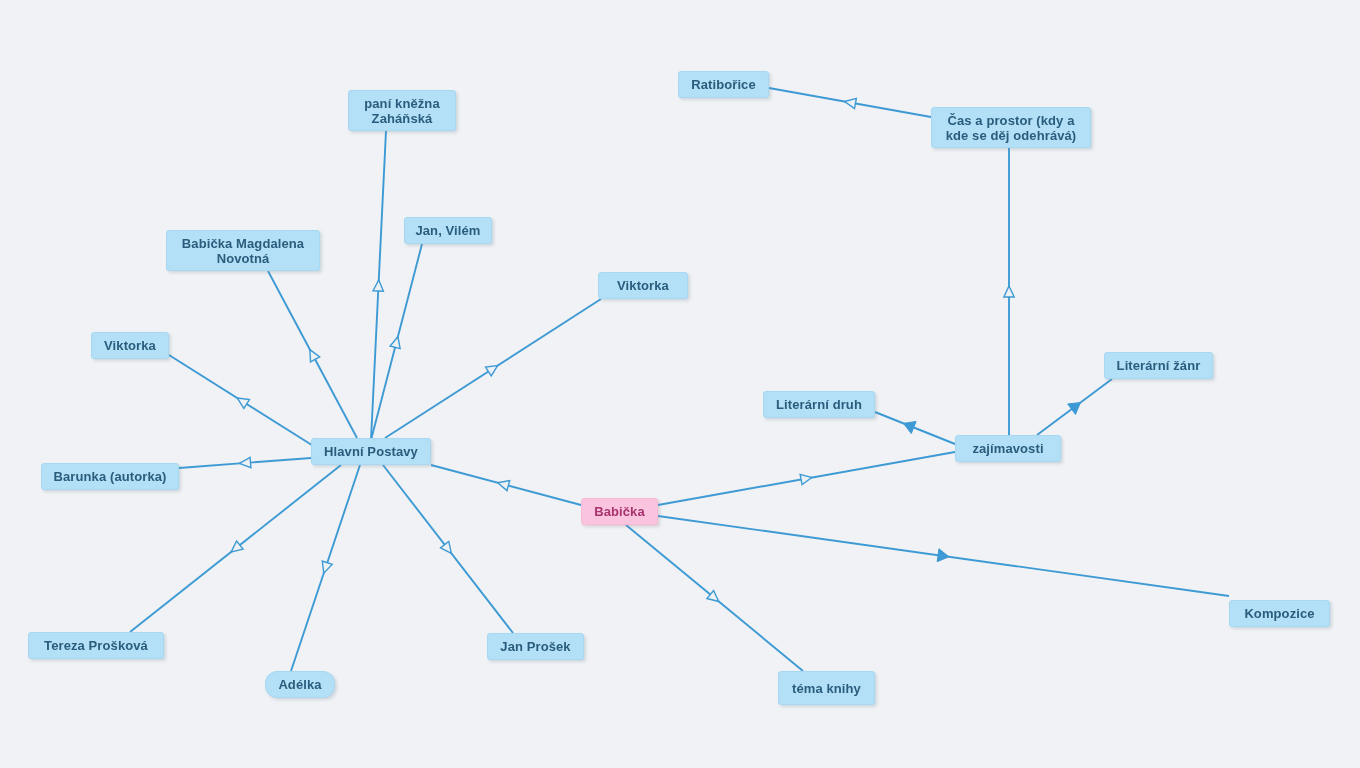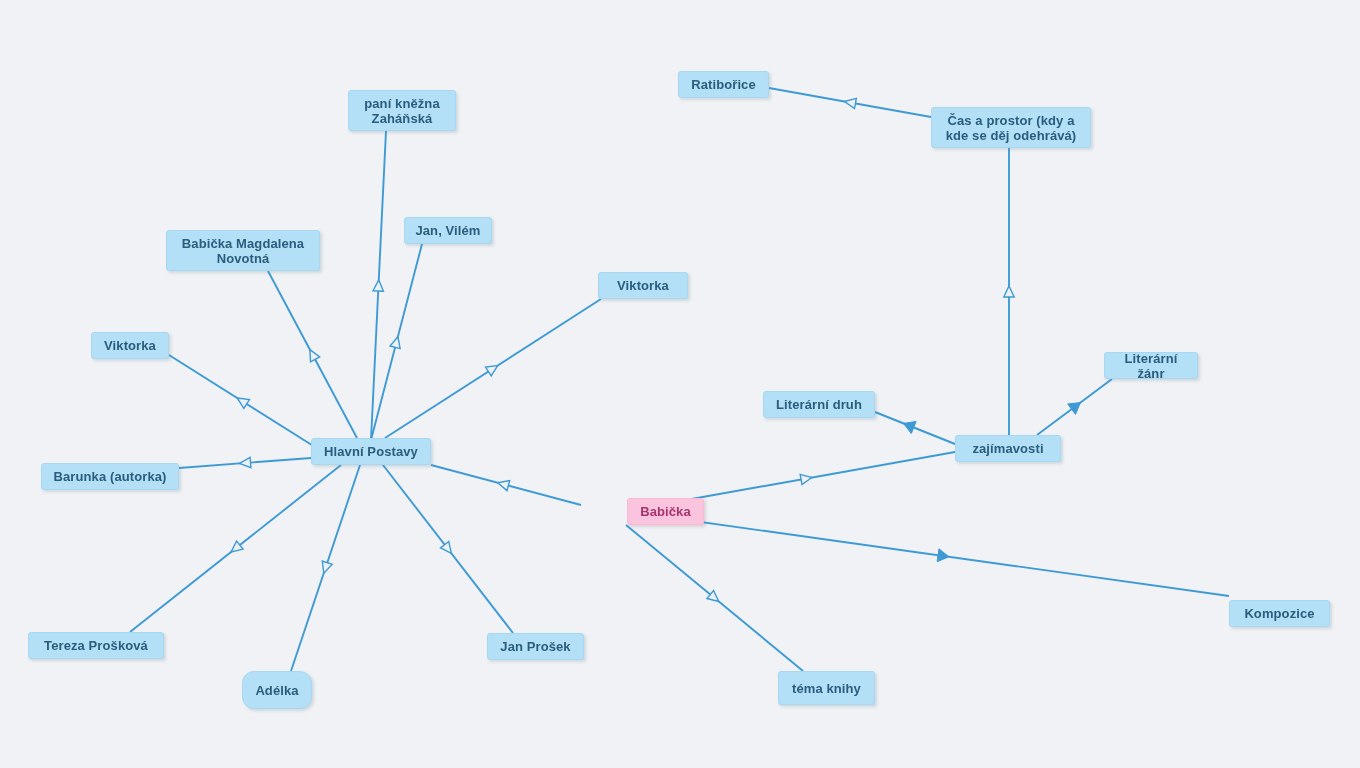--- a/index.html
+++ b/index.html
@@ -138,34 +138,34 @@
         <line class="edge-line" x1="1037" y1="435" x2="1112" y2="379"></line>
         <polygon points="1080.4070412214273,402.5894092213342 1075.481838789723,414.3789122221708 1067.7040787674223,403.9622693351607" class="arrow-filled"></polygon>
       </g>
       <g>
         <line class="edge-line" x1="931" y1="117" x2="769" y2="88"></line>
         <polygon points="844.586061923718,101.53083824560385 856.3302364622565,98.35052939136592 854.4976396903074,108.58779411742638" class="arrow-hollow"></polygon>
       </g>
     </svg>
   <div id="node-layer">
       <div class="node topic" style="left: 311px; top: 438px; width: 120px; height: 27px;"><span>Hlavní Postavy</span></div>
-      <div class="node highlight" style="left: 581px; top: 498px; width: 77px; height: 27px; margin-left: 46px;"><span>Babička</span></div>
+      <div class="node highlight" style="left: 581px; top: 498px; width: 77px; height: 27px;"><span>Babička</span></div>
       <div class="node topic" style="left: 348px; top: 90px; width: 108px; height: 41px;"><span>paní kněžna
 Zaháňská</span></div>
       <div class="node topic" style="left: 166px; top: 230px; width: 154px; height: 41px;"><span>Babička Magdalena
 Novotná</span></div>
       <div class="node topic" style="left: 91px; top: 332px; width: 78px; height: 27px;"><span>Viktorka</span></div>
       <div class="node topic" style="left: 41px; top: 463px; width: 138px; height: 27px;"><span>Barunka (autorka)</span></div>
       <div class="node topic" style="left: 28px; top: 632px; width: 136px; height: 27px;"><span>Tereza Prošková</span></div>
-      <div class="node topic" style="left: 242px; top: 671px; width: 70px; height: 38px; border-radius: 12px;"><span>Adélka</span></div>
+      <div class="node topic" style="left: 265px; top: 671px; width: 70px; height: 27px; border-radius: 12px;"><span>Adélka</span></div>
       <div class="node topic" style="left: 487px; top: 633px; width: 97px; height: 27px;"><span>Jan Prošek</span></div>
       <div class="node topic" style="left: 404px; top: 217px; width: 88px; height: 27px;"><span>Jan, Vilém</span></div>
       <div class="node topic" style="left: 598px; top: 272px; width: 90px; height: 27px;"><span>Viktorka</span></div>
       <div class="node topic" style="left: 678px; top: 71px; width: 91px; height: 27px;"><span>Ratibořice</span></div>
       <div class="node topic" style="left: 931px; top: 107px; width: 160px; height: 41px;"><span>Čas a prostor (kdy a
 kde se děj odehrává)</span></div>
       <div class="node topic" style="left: 955px; top: 435px; width: 106px; height: 27px;"><span>zajímavosti</span></div>
       <div class="node topic" style="left: 763px; top: 391px; width: 112px; height: 27px;"><span>Literární druh</span></div>
-      <div class="node topic" style="left: 1104px; top: 352px; width: 94px; height: 27px;"><span>Literární žánr</span></div>
+      <div class="node topic" style="left: 1104px; top: 352px; width: 109px; height: 27px;"><span>Literární žánr</span></div>
       <div class="node topic" style="left: 1229px; top: 588px; width: 101px; height: 27px; margin-top: 12px;"><span>Kompozice</span></div>
       <div class="node topic" style="left: 778px; top: 671px; width: 97px; height: 34px;"><span>téma knihy</span></div>
     </div>
 </div>
 
 </body></html>

